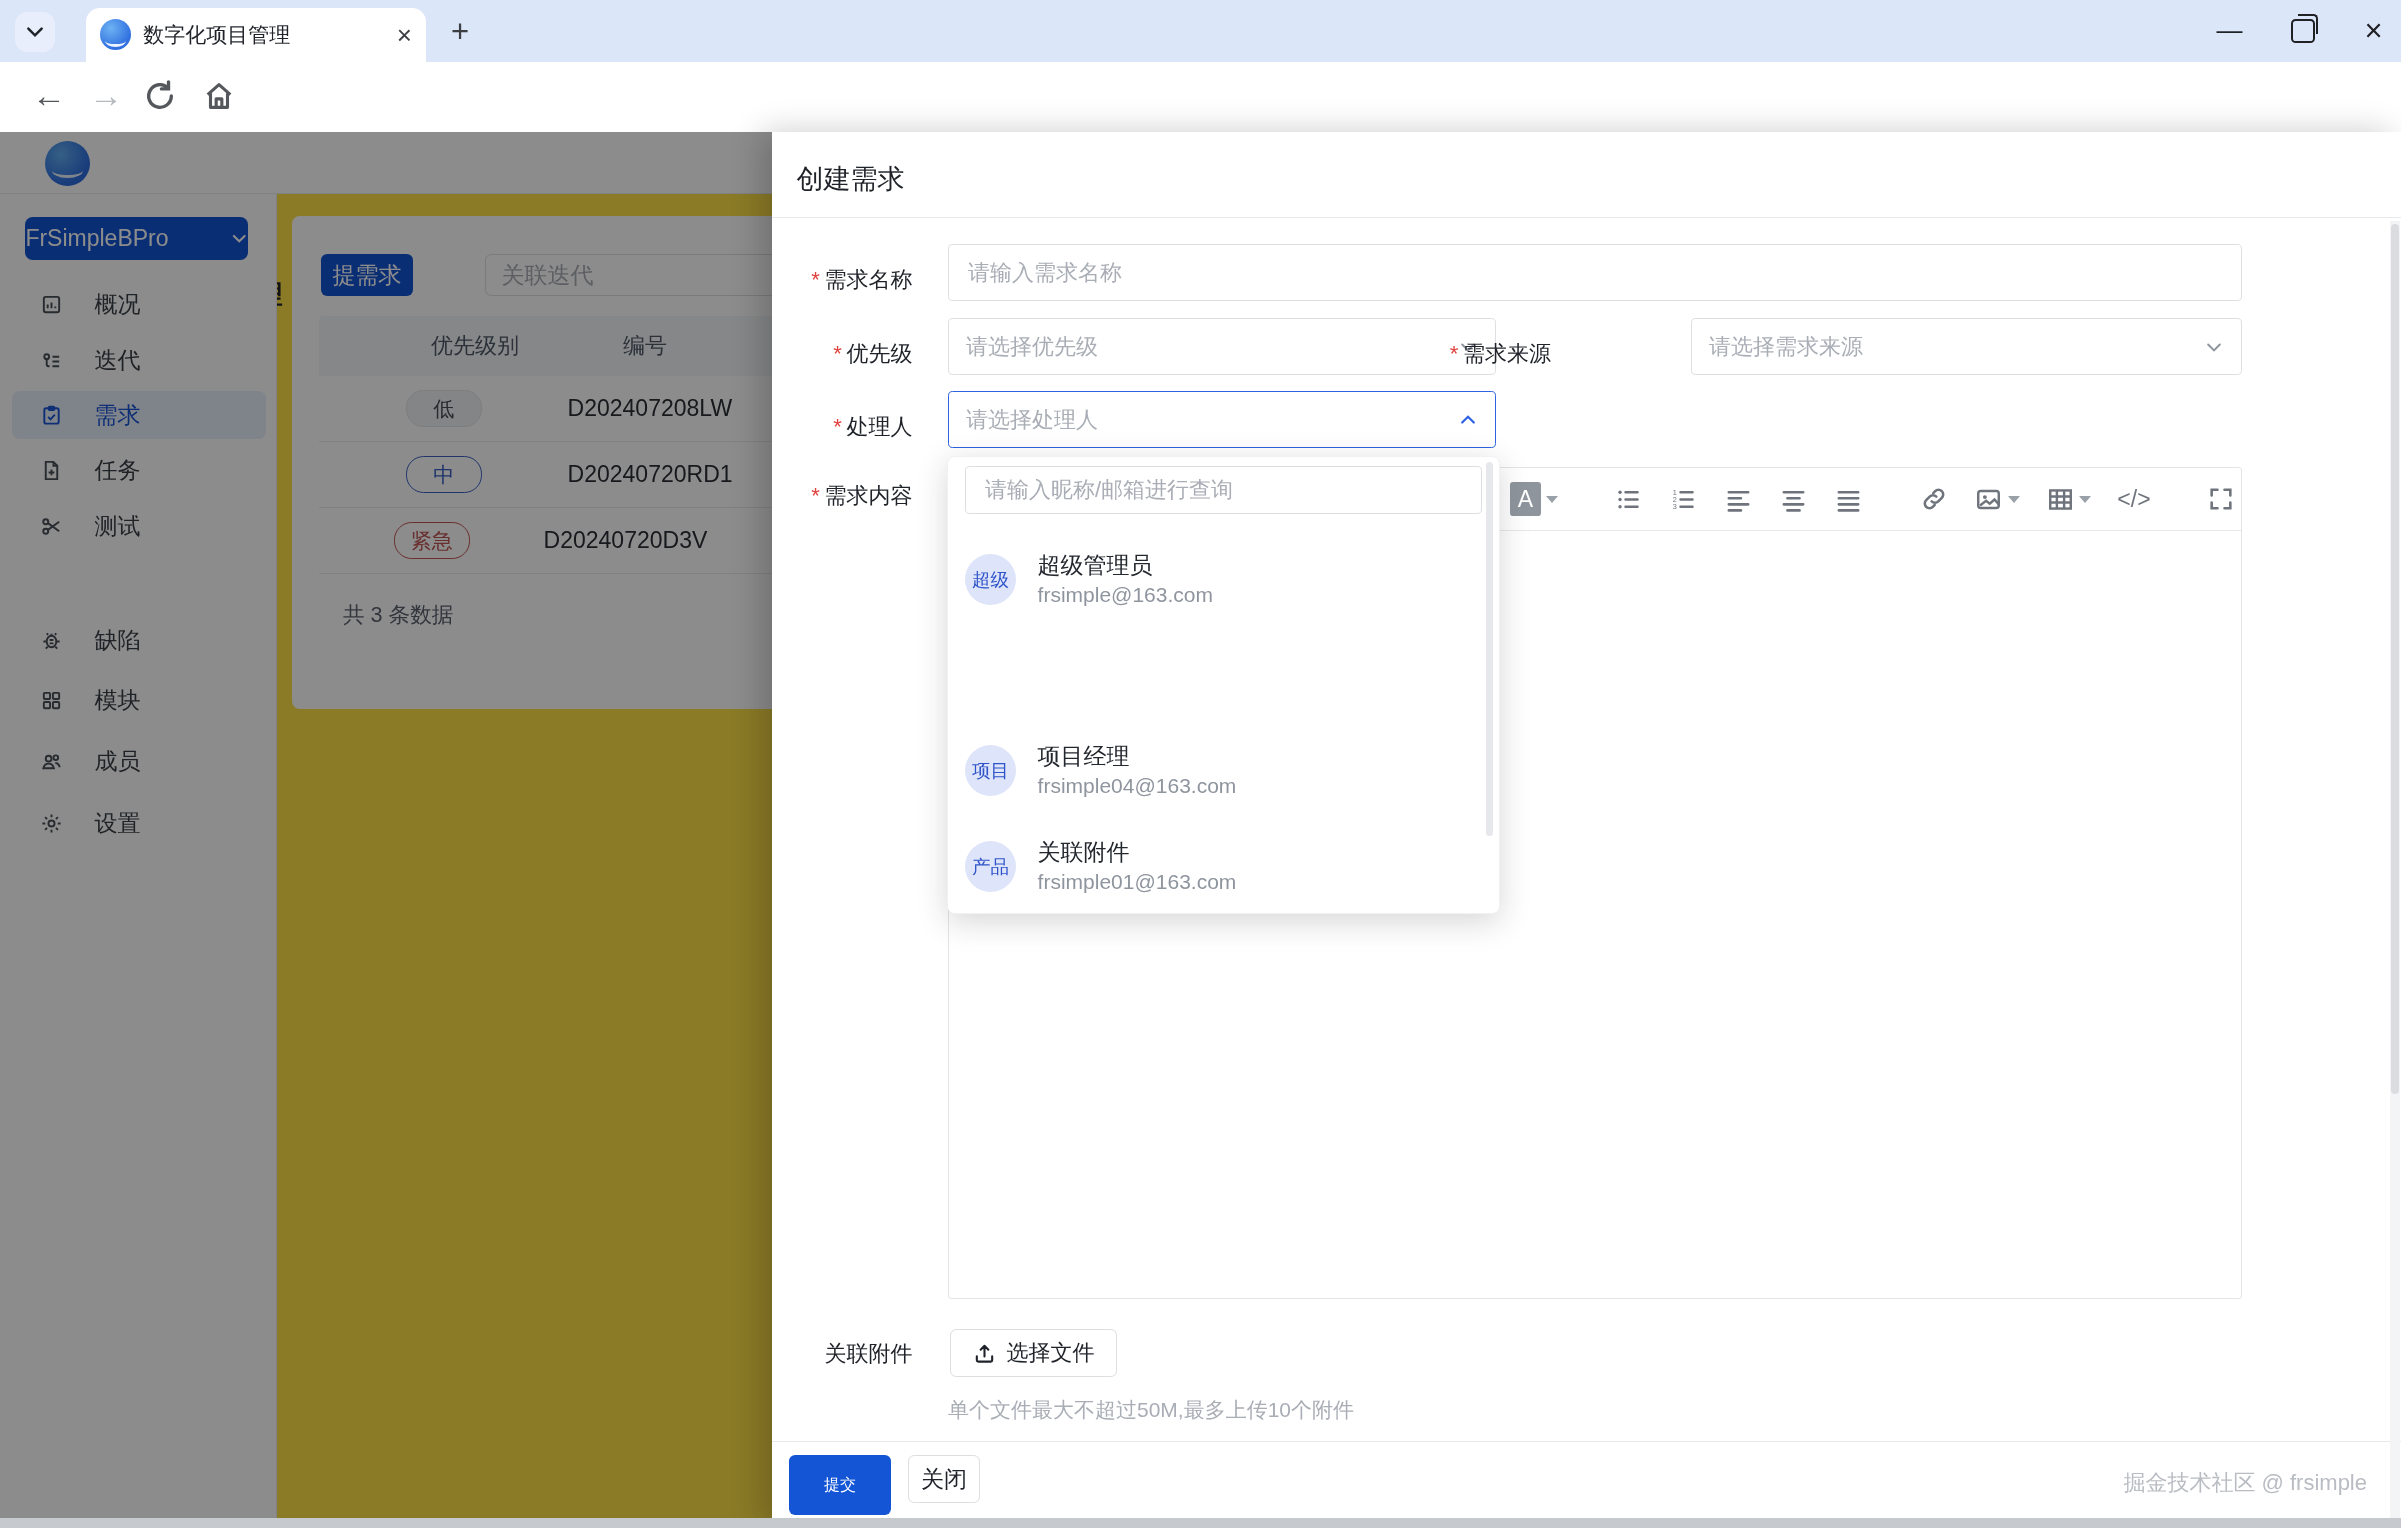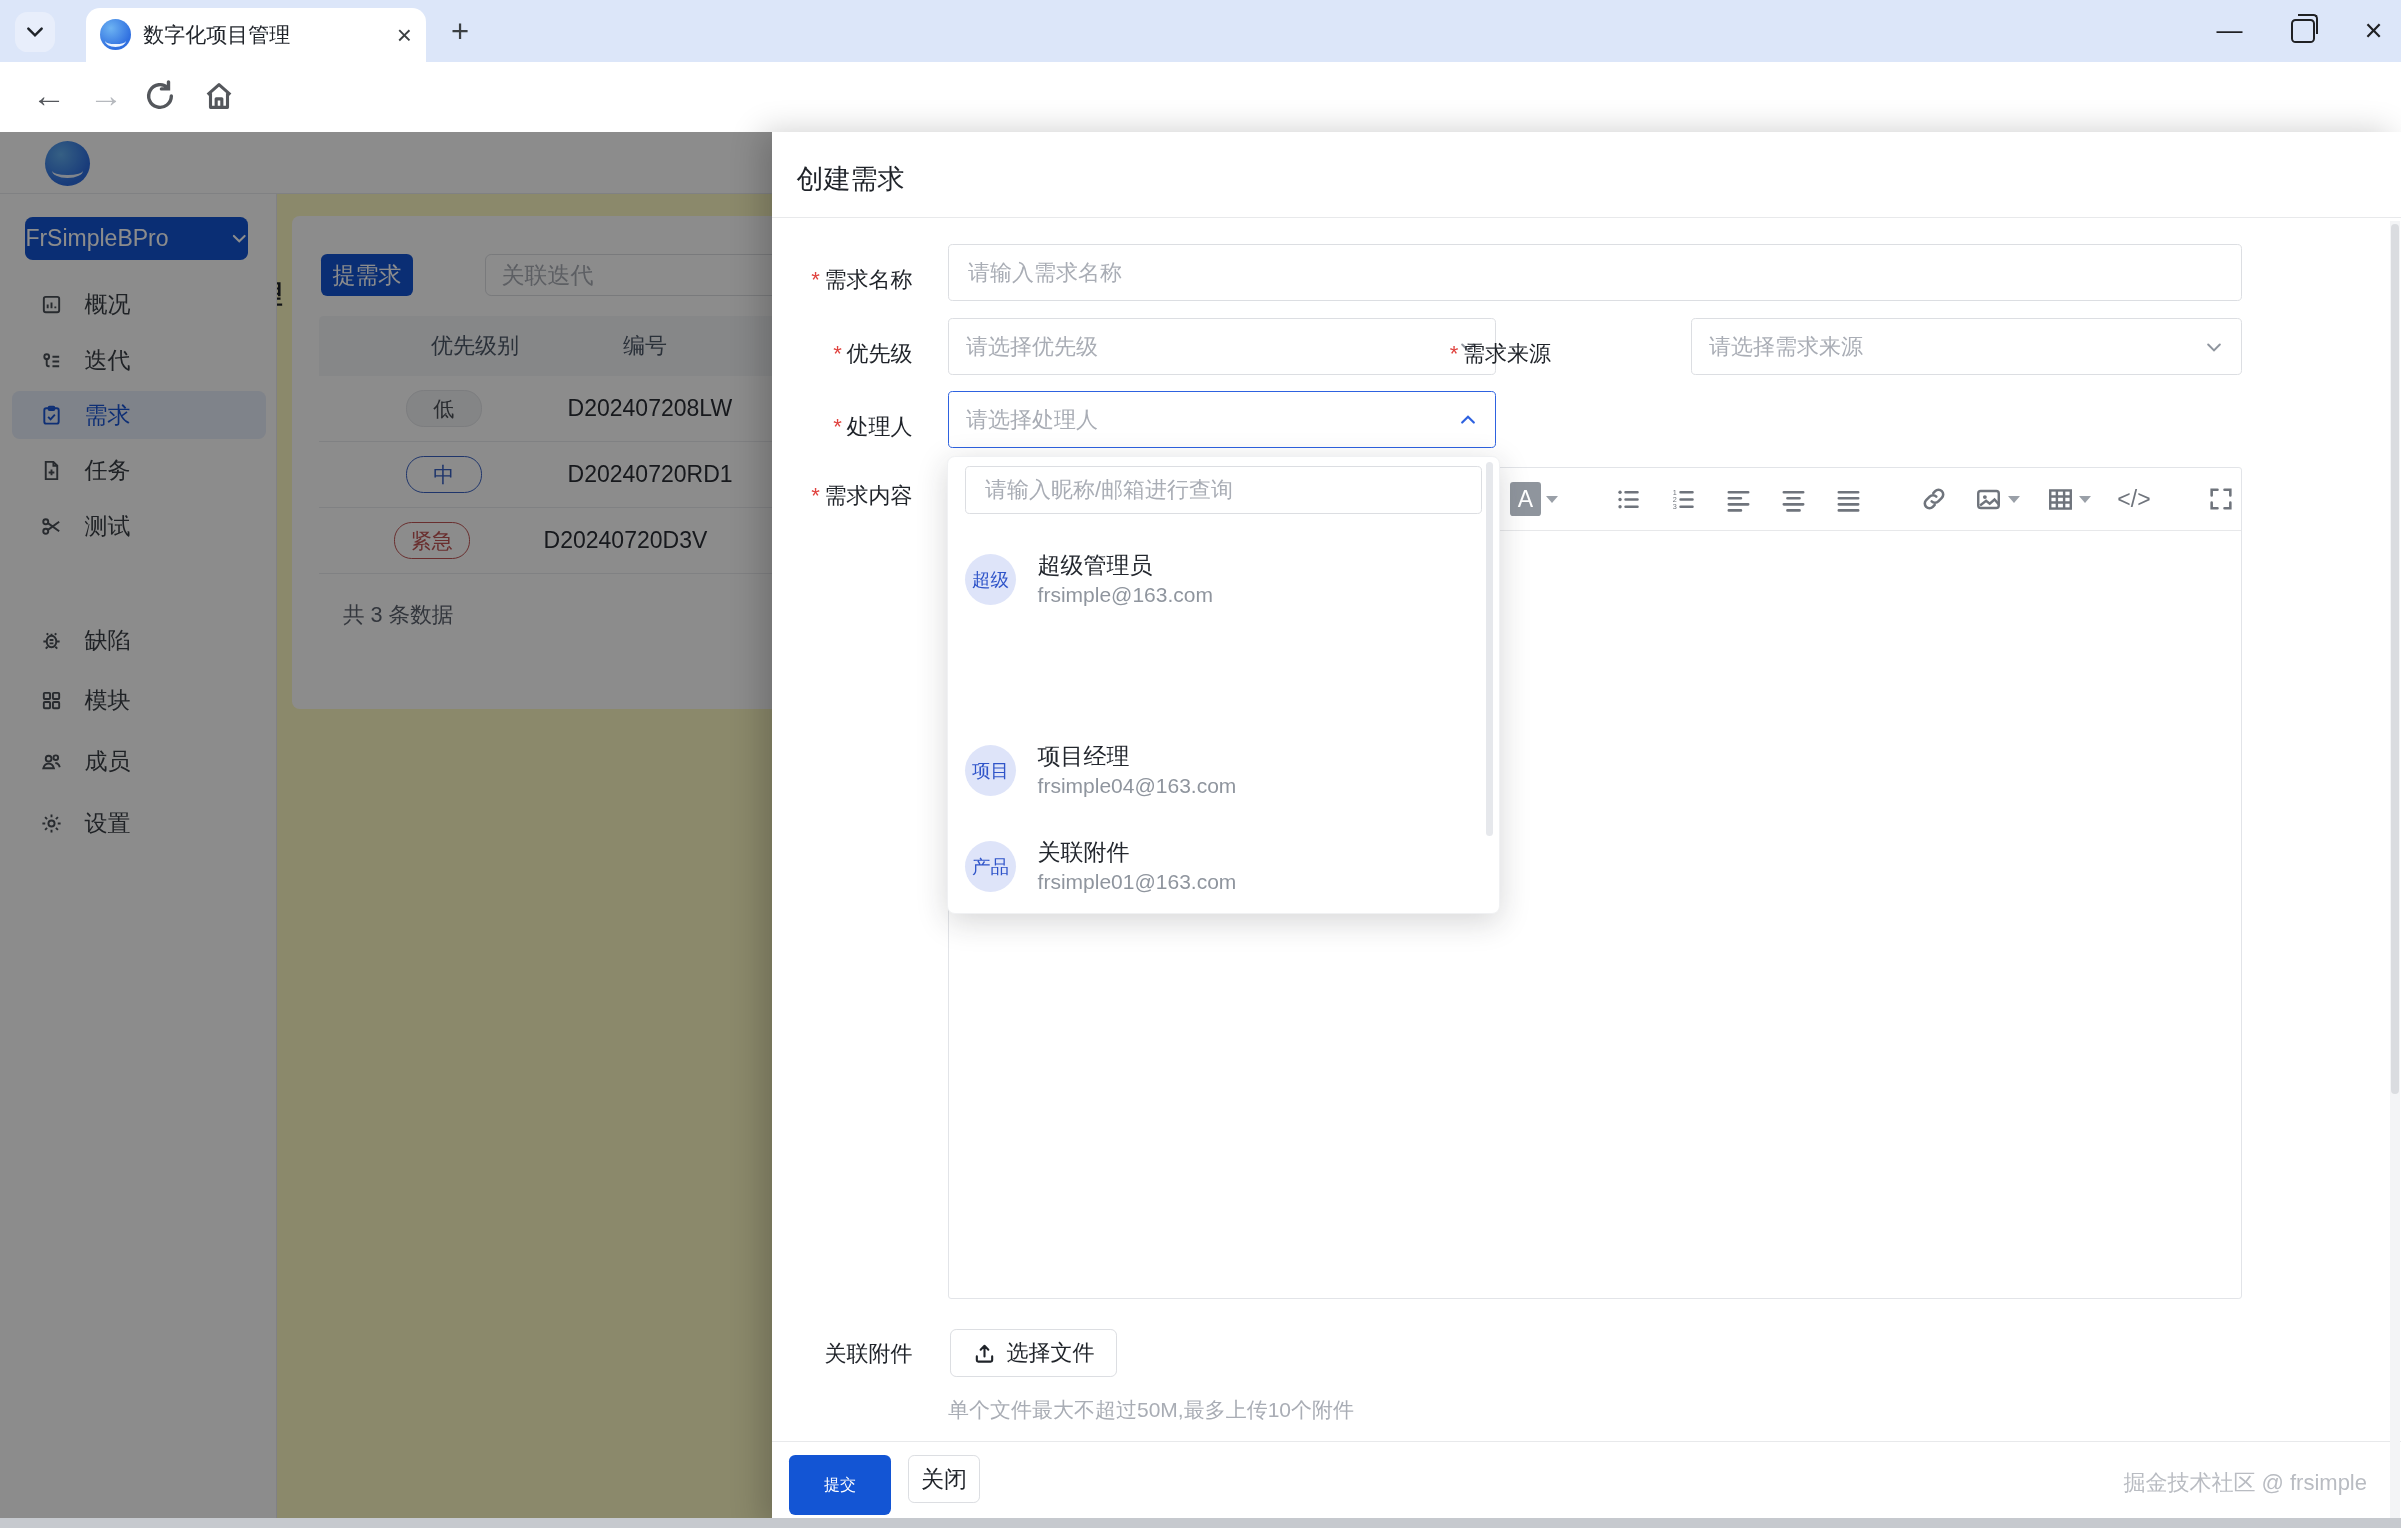--- a/index.html
+++ b/index.html
@@ -1,17 +1,17 @@
 <!DOCTYPE html>
 <html style="font-size:12.3px"><head>
 <meta charset="utf-8">
 <style>
   html,body{margin:0;padding:0;}
   body{font-family:"Liberation Sans","DejaVu Sans",sans-serif;background:#000;}
-  #screen{position:relative;width:2401px;height:1529px;background:#fef9c3;overflow:hidden;}
+  #screen{position:relative;width:2401px;height:1529px;background:#fde047;overflow:hidden;}
   .abs{position:absolute;box-sizing:border-box;}
   .flex{display:flex;align-items:center;}
   svg{display:block;}
 
   
   .tabstrip{left:0;top:0;width:2401px;height:62px;background:#dce6f9;}
   .tab-search-btn{left:15.4px;top:12.3px;width:40px;height:40px;border-radius:12.3px;background:#e8eefb;justify-content:center;}
   .tab{left:86px;top:7.7px;width:340px;height:54px;background:#fff;border-radius:14px 14px 0 0;padding:0 14px;}
   .favicon{width:31px;height:31px;border-radius:50%;background:radial-gradient(circle at 35% 30%,#6db3f2,#2f6fe0 70%);position:relative;flex:none;}
   .favicon::after{content:"";position:absolute;left:4.6px;top:15.4px;width:21.6px;height:9.2px;border-bottom:3.1px solid #eaf3ff;border-radius:50%;}
@@ -30,21 +30,21 @@
 
   
   .appnav{left:0;top:132px;width:2401px;height:62px;background:#fff;border-bottom:0.8px solid #e9ebef;}
   .applogo{left:45px;top:142px;width:45px;height:45px;border-radius:50%;background:radial-gradient(circle at 35% 30%,#62aef0,#2c6cdf 70%);}
   .applogo::after{content:"";position:absolute;left:7px;top:21.6px;width:31px;height:12.3px;border-bottom:3.8px solid #eaf3ff;border-radius:50%;}
   .apptitle{left:105px;top:132px;height:62px;font-size:25.4px;font-weight:bold;color:#1f2329;}
   .navitem{top:139px;height:49px;gap:10.8px;font-size:23px;color:#333;padding:0 15.4px;border-radius:7.7px;}
   .navitem.active{background:#e9f0fd;color:#1a56d6;}
   .sidebar{left:0;top:194px;width:277px;height:1335px;background:#fff;border-right:0.8px solid #ececf0;}
   .projbtn{left:25.4px;top:217px;width:223px;height:43px;background:#1355d4;border-radius:7.7px;color:#fff;font-size:23px;justify-content:center;gap:14px;}
-  .menuitem{left:11.5px;width:254px;height:48px;border-radius:7.7px;gap:22px;font-size:23px;color:#3a3f45;padding-left:28px;text-align:center;}
+  .menuitem{left:11.5px;width:254px;height:48px;border-radius:7.7px;gap:32px;font-size:23px;color:#3a3f45;padding-left:28px;text-align:center;}
   .menuitem.active{background:#e8eefb;color:#1a56d6;}
   .menuitem .mi{color:#4a4f56;}
   .menuitem.active .mi{color:#1a56d6;}
   .content-card{left:292px;top:216px;width:1940px;height:493px;background:#fff;border-radius:7.7px;}
   .btn-primary{background:#1355d4;color:#fff;border-radius:6.2px;font-size:23px;justify-content:center;border:none;}
   .input-ghost{background:#fff;border:0.8px solid #dcdee2;border-radius:6.2px;font-size:23px;color:#a9adb5;padding:0 15.4px;}
   .tbl-head{left:319px;top:316px;width:1886px;height:60px;background:#f5f6f8;border-radius:4.6px 4.6px 0 0;font-size:22px;color:#4e5969;}
   .tbl-row{left:319px;width:1886px;height:66px;border-bottom:0.8px solid #e9ebee;font-size:23px;color:#2b2f36;}
   .badge{height:35px;min-width:49px;padding:0 12.3px;border-radius:17.7px;justify-content:center;font-size:21px;}
   .badge.low{background:#f1f2f4;border:0.8px solid #e2e4e8;color:#4b5057;}

